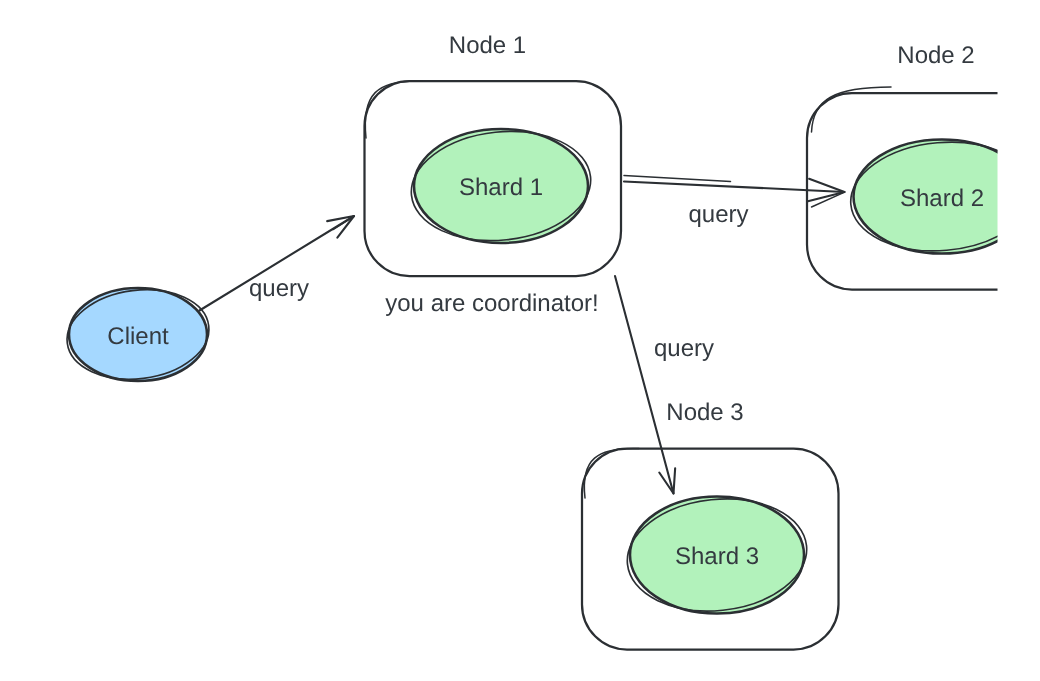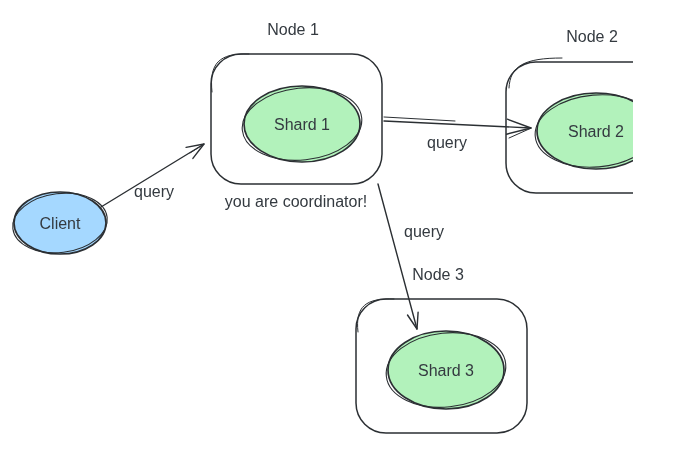--- a/index.html
+++ b/index.html
@@ -6,20 +6,21 @@
     margin: 0;
     padding: 0;
     background: #ffffff;
   }
   .canvas-wrap {
     position: relative;
     width: 633px;
     height: 454px;
     background: #ffffff;
     overflow: hidden;
+    padding-left: 32px;
   }
   svg text {
     font-family: "Liberation Sans", sans-serif;
     font-size: 16px;
   }
   .sketch {
     fill: none;
     stroke-linecap: round;
     stroke-linejoin: round;
   }

